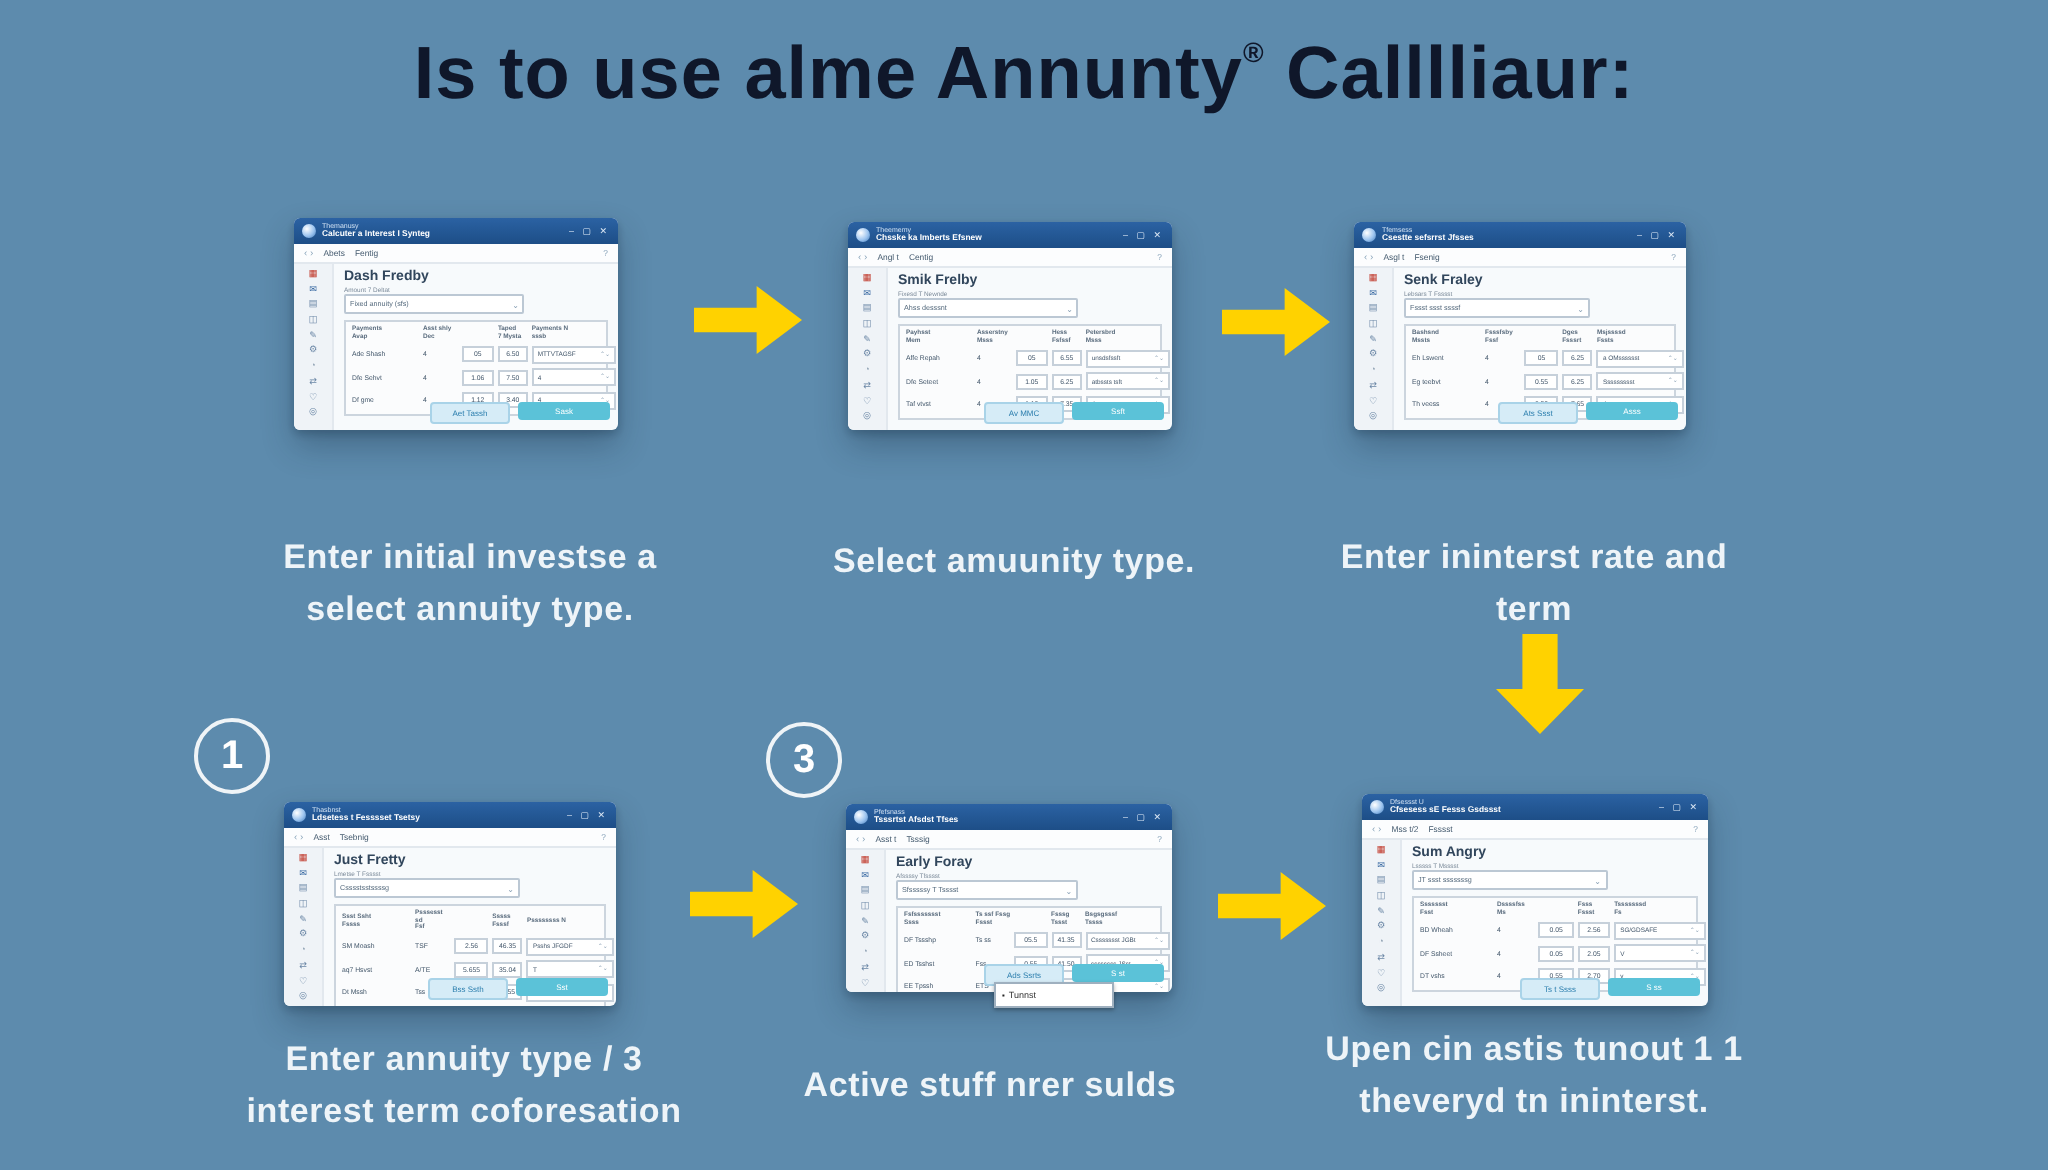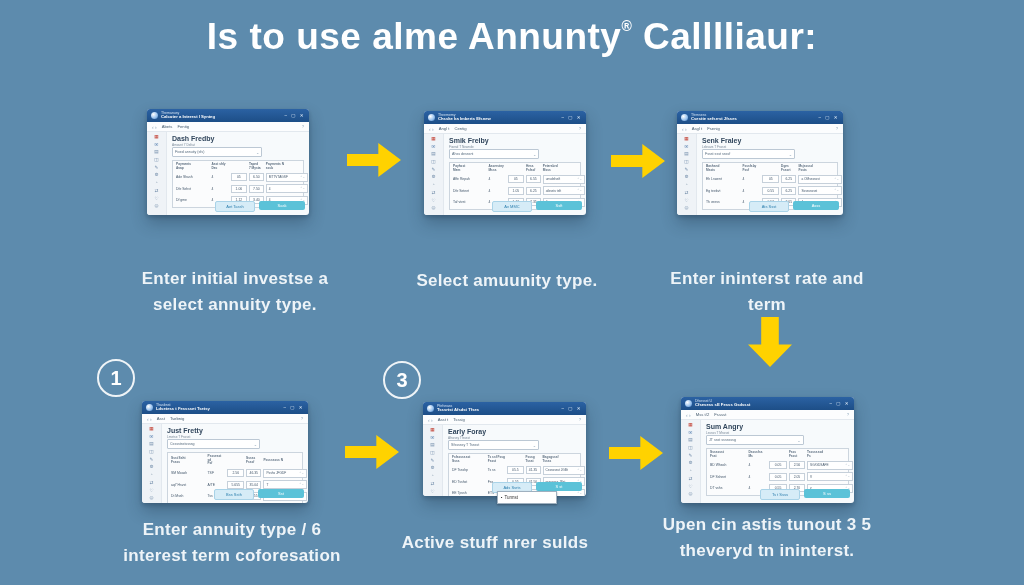--- a/index.html
+++ b/index.html
@@ -1,20 +1,20 @@
 <!DOCTYPE html>
 <html style="--bg: #5d8bad; --arrow: #ffd200; --titlebar: #1d4e87; --teal: #5bc2d8; --captext: #eef4f8;"><head>
 <meta charset="utf-8">
 <style>
   html,body{margin:0;padding:0;}
   .canvas{position:relative;width:1024px;height:585px;background:var(--bg,#5d8bad);
     overflow:hidden;font-family:"Liberation Sans",sans-serif;}
 
   
-  .title{position:absolute;top:16px;left:0;right:0;text-align:center;color:#ffffff;
+  .title{position:absolute;top:16px;left:0;right:0;text-align:center;color:#0f172a;
     font-size:37px;font-weight:bold;letter-spacing:.5px;}
   .title sup{font-size:14px;vertical-align:18px;}
 
   
   .slot{position:absolute;}
   #w0{left:147px;top:109px;width:162px;height:106px;}
   #w1{left:424px;top:111px;width:162px;height:104px;}
   #w2{left:677px;top:111px;width:166px;height:104px;}
   #w3{left:142px;top:401px;width:166px;height:102px;}
   #w4{left:423px;top:402px;width:163px;height:94px;}
@@ -594,28 +594,28 @@
     <div>select annuity type.</div>
   </div>
   <div class="cap" id="c2">
     <div>Enter ininterst rate and</div>
     <div>term</div>
   </div>
   <div class="cap" id="c1">
     <div>Select amuunity type.</div>
   </div>
   <div class="cap" id="c3">
-    <div>Enter annuity type / 6</div>
+    <div>Enter annuity type / 3</div>
     <div>interest term coforesation</div>
   </div>
   <div class="cap" id="c4">
     <div>Active stuff nrer sulds</div>
   </div>
   <div class="cap" id="c5">
-    <div>Upen cin astis tunout 3 5</div>
+    <div>Upen cin astis tunout 1 1</div>
     <div>theveryd tn ininterst.</div>
   </div>
 
   <div class="badge" id="b0">1</div>
   <div class="badge" id="b1">3</div>
 
   <div class="tooltip">
     <span class="ticon">▪</span>
     <span>Tunnst</span>
   </div>

